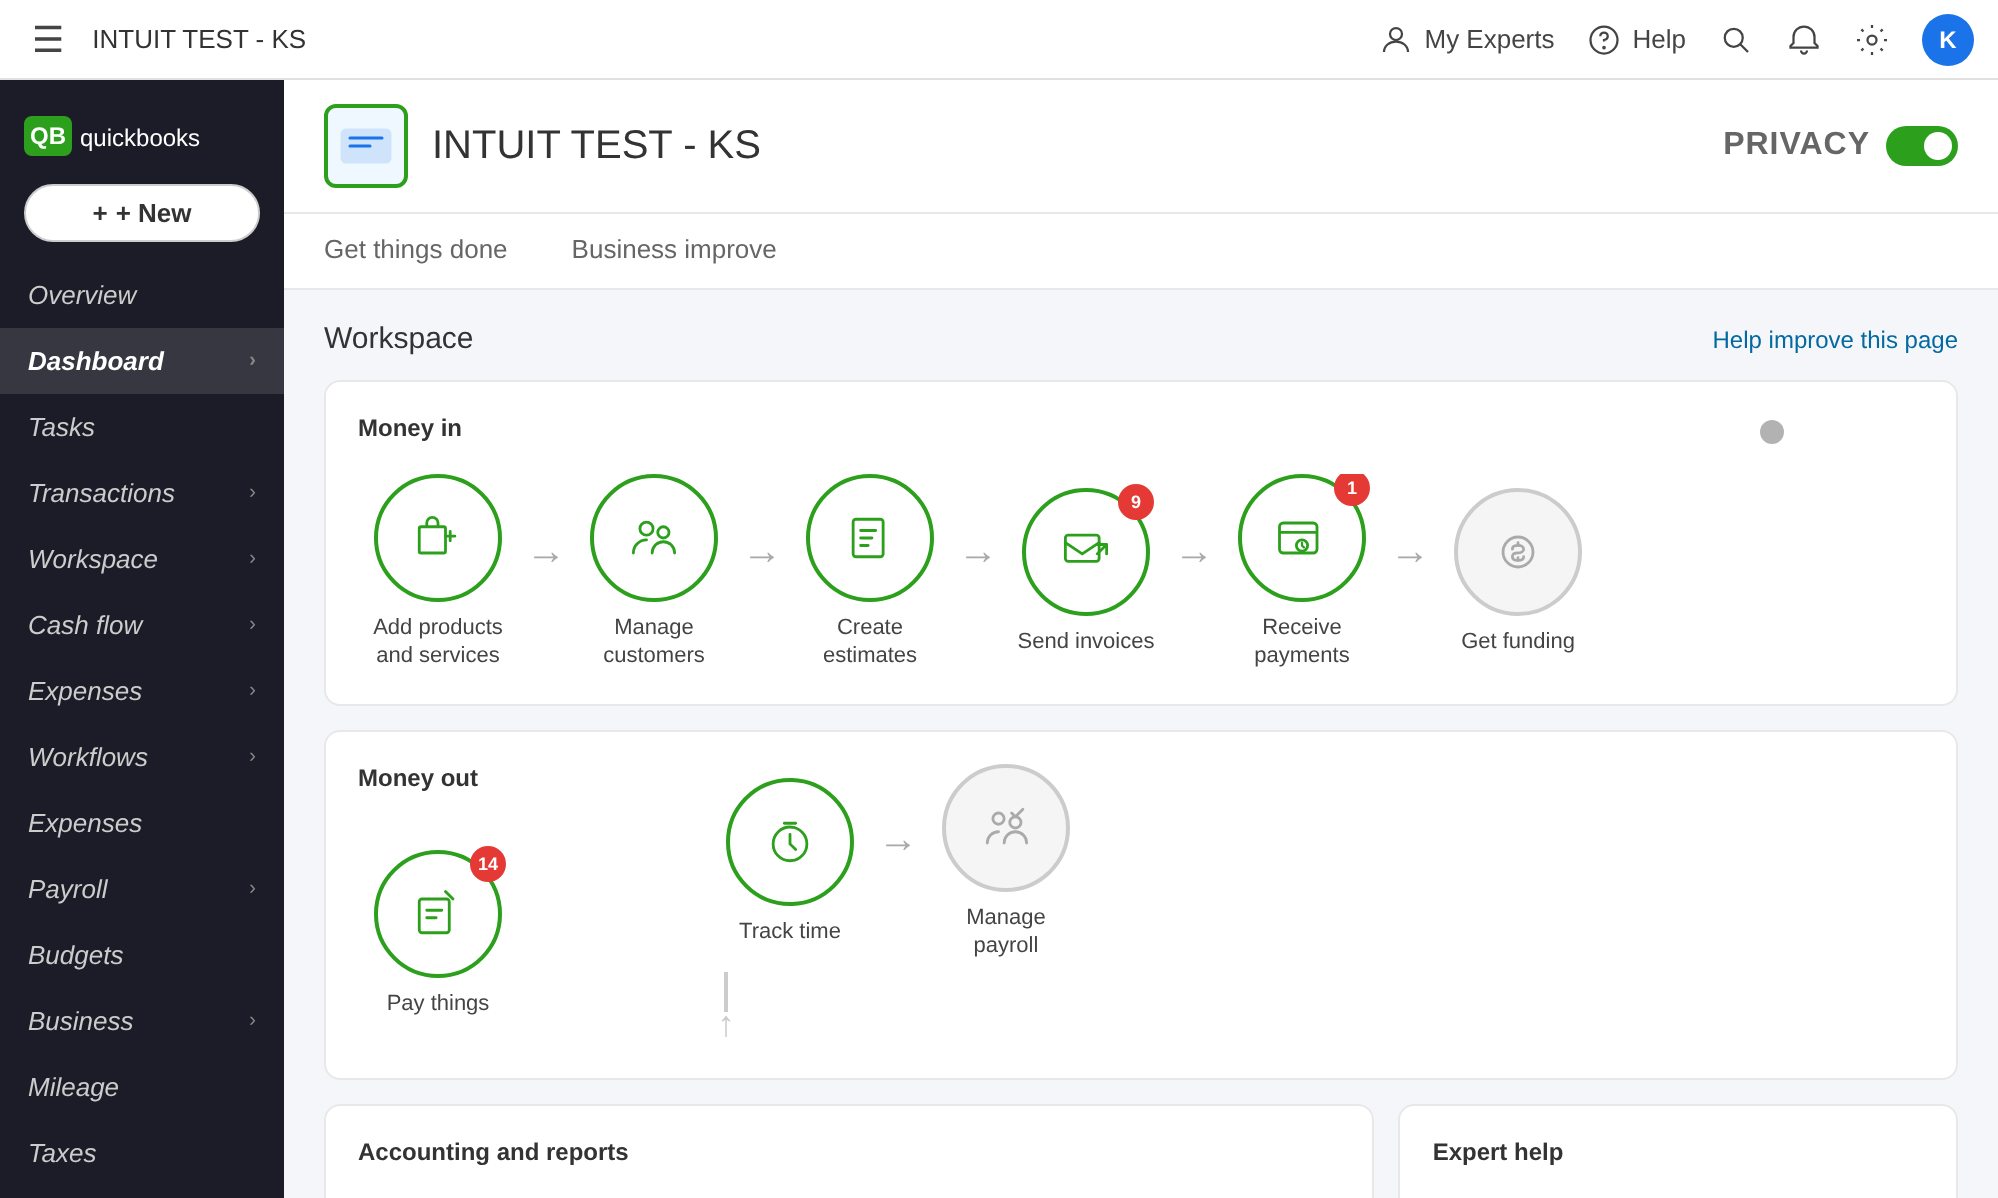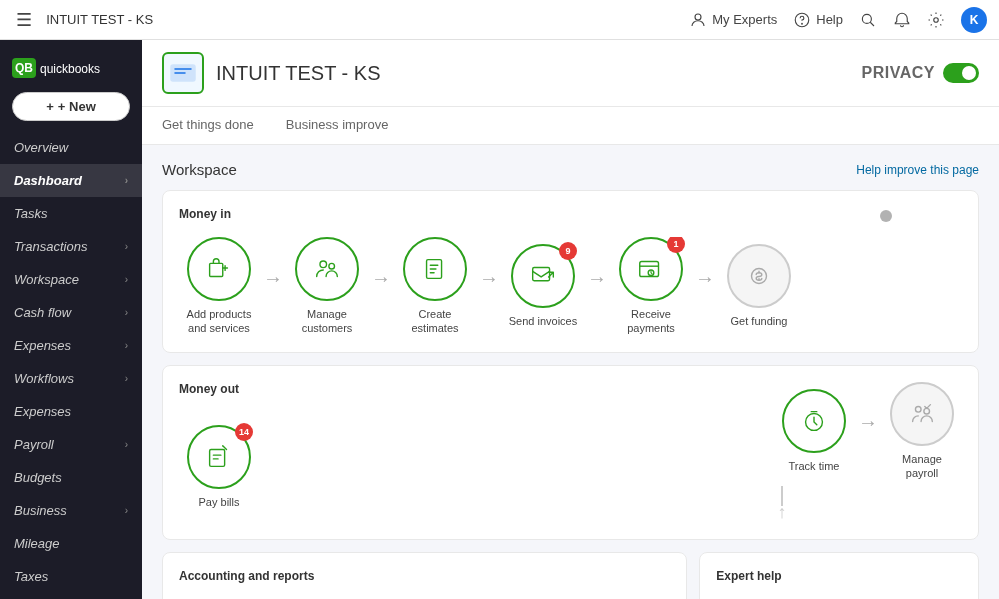--- a/index.html
+++ b/index.html
@@ -592,32 +592,32 @@
                 <path d="M13 14.5c0-1.4 1.3-2 3-2s3 .8 3 2-1.3 2-3 2-3 .6-3 2 1.3 2 3 2 3-.6 3-2" stroke="#aaa" stroke-width="1.5" stroke-linecap="round"></path>
               </svg>
             </div>
             <span class="flow-label">Get funding</span>
           </div>
         </div>
       </div>
 
       <div class="workspace-card">
         <div class="section-label">Money out</div>
-        <div style="display:flex; align-items: center; gap: 4px; justify-content: space-between;">
+        <div style="display:flex; align-items: center; gap: 4px;">
 
           <div class="flow-item">
             <div class="flow-circle">
               <div class="flow-badge">14</div>
               <svg class="icon-svg" viewBox="0 0 32 32" fill="none">
                 <rect x="6" y="8" width="16" height="18" rx="1.5" stroke="#2ca01c" stroke-width="1.5"></rect>
                 <path d="M10 14h8M10 18h5" stroke="#2ca01c" stroke-width="1.5" stroke-linecap="round"></path>
                 <path d="M20 4l4 4" stroke="#2ca01c" stroke-width="1.5" stroke-linecap="round"></path>
               </svg>
             </div>
-            <span class="flow-label">Pay bills</span>
+            <span class="flow-label">Pay things</span>
           </div>
 
           <div style="width: 280px; display:flex; flex-direction:column; align-items:center; margin-top: -30px;">
             <div style="display:flex; align-items:center; gap:4px; align-self:flex-end;">
 
               <div class="flow-item">
                 <div class="flow-circle">
                   <svg class="icon-svg" viewBox="0 0 32 32" fill="none">
                     <circle cx="16" cy="17" r="9" stroke="#2ca01c" stroke-width="1.5"></circle>
                     <path d="M16 12v5l3 3" stroke="#2ca01c" stroke-width="1.5" stroke-linecap="round"></path>

